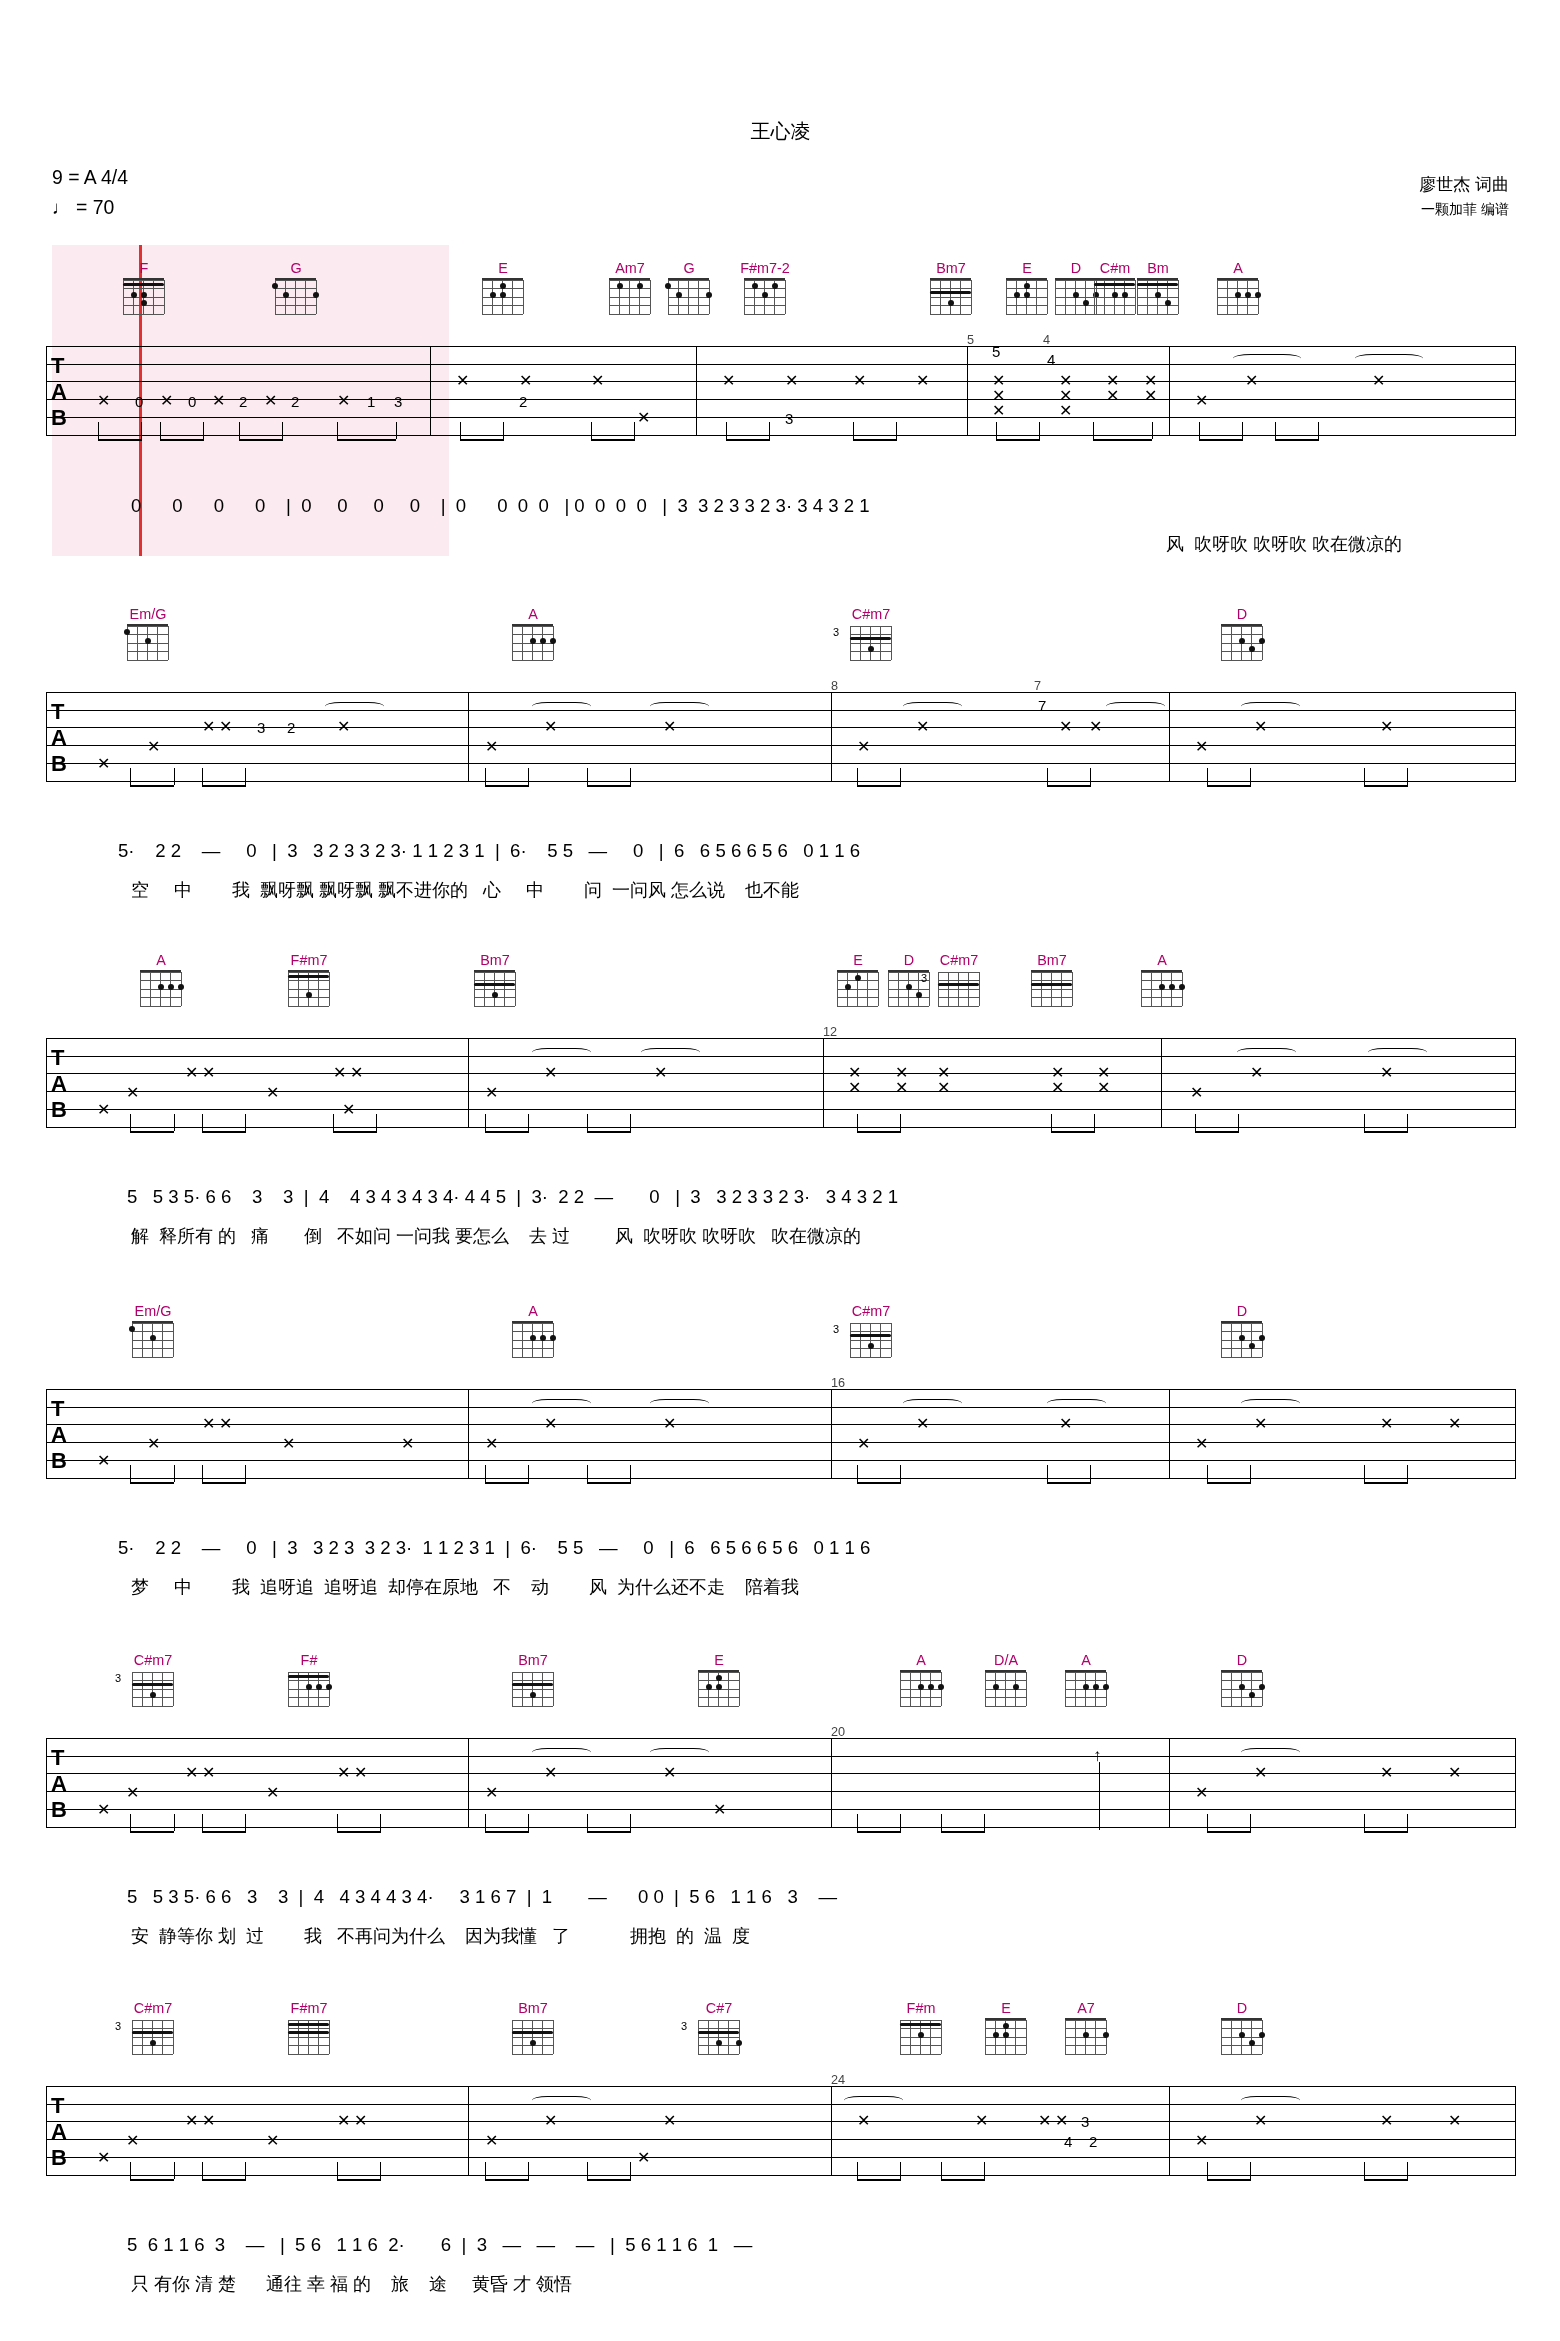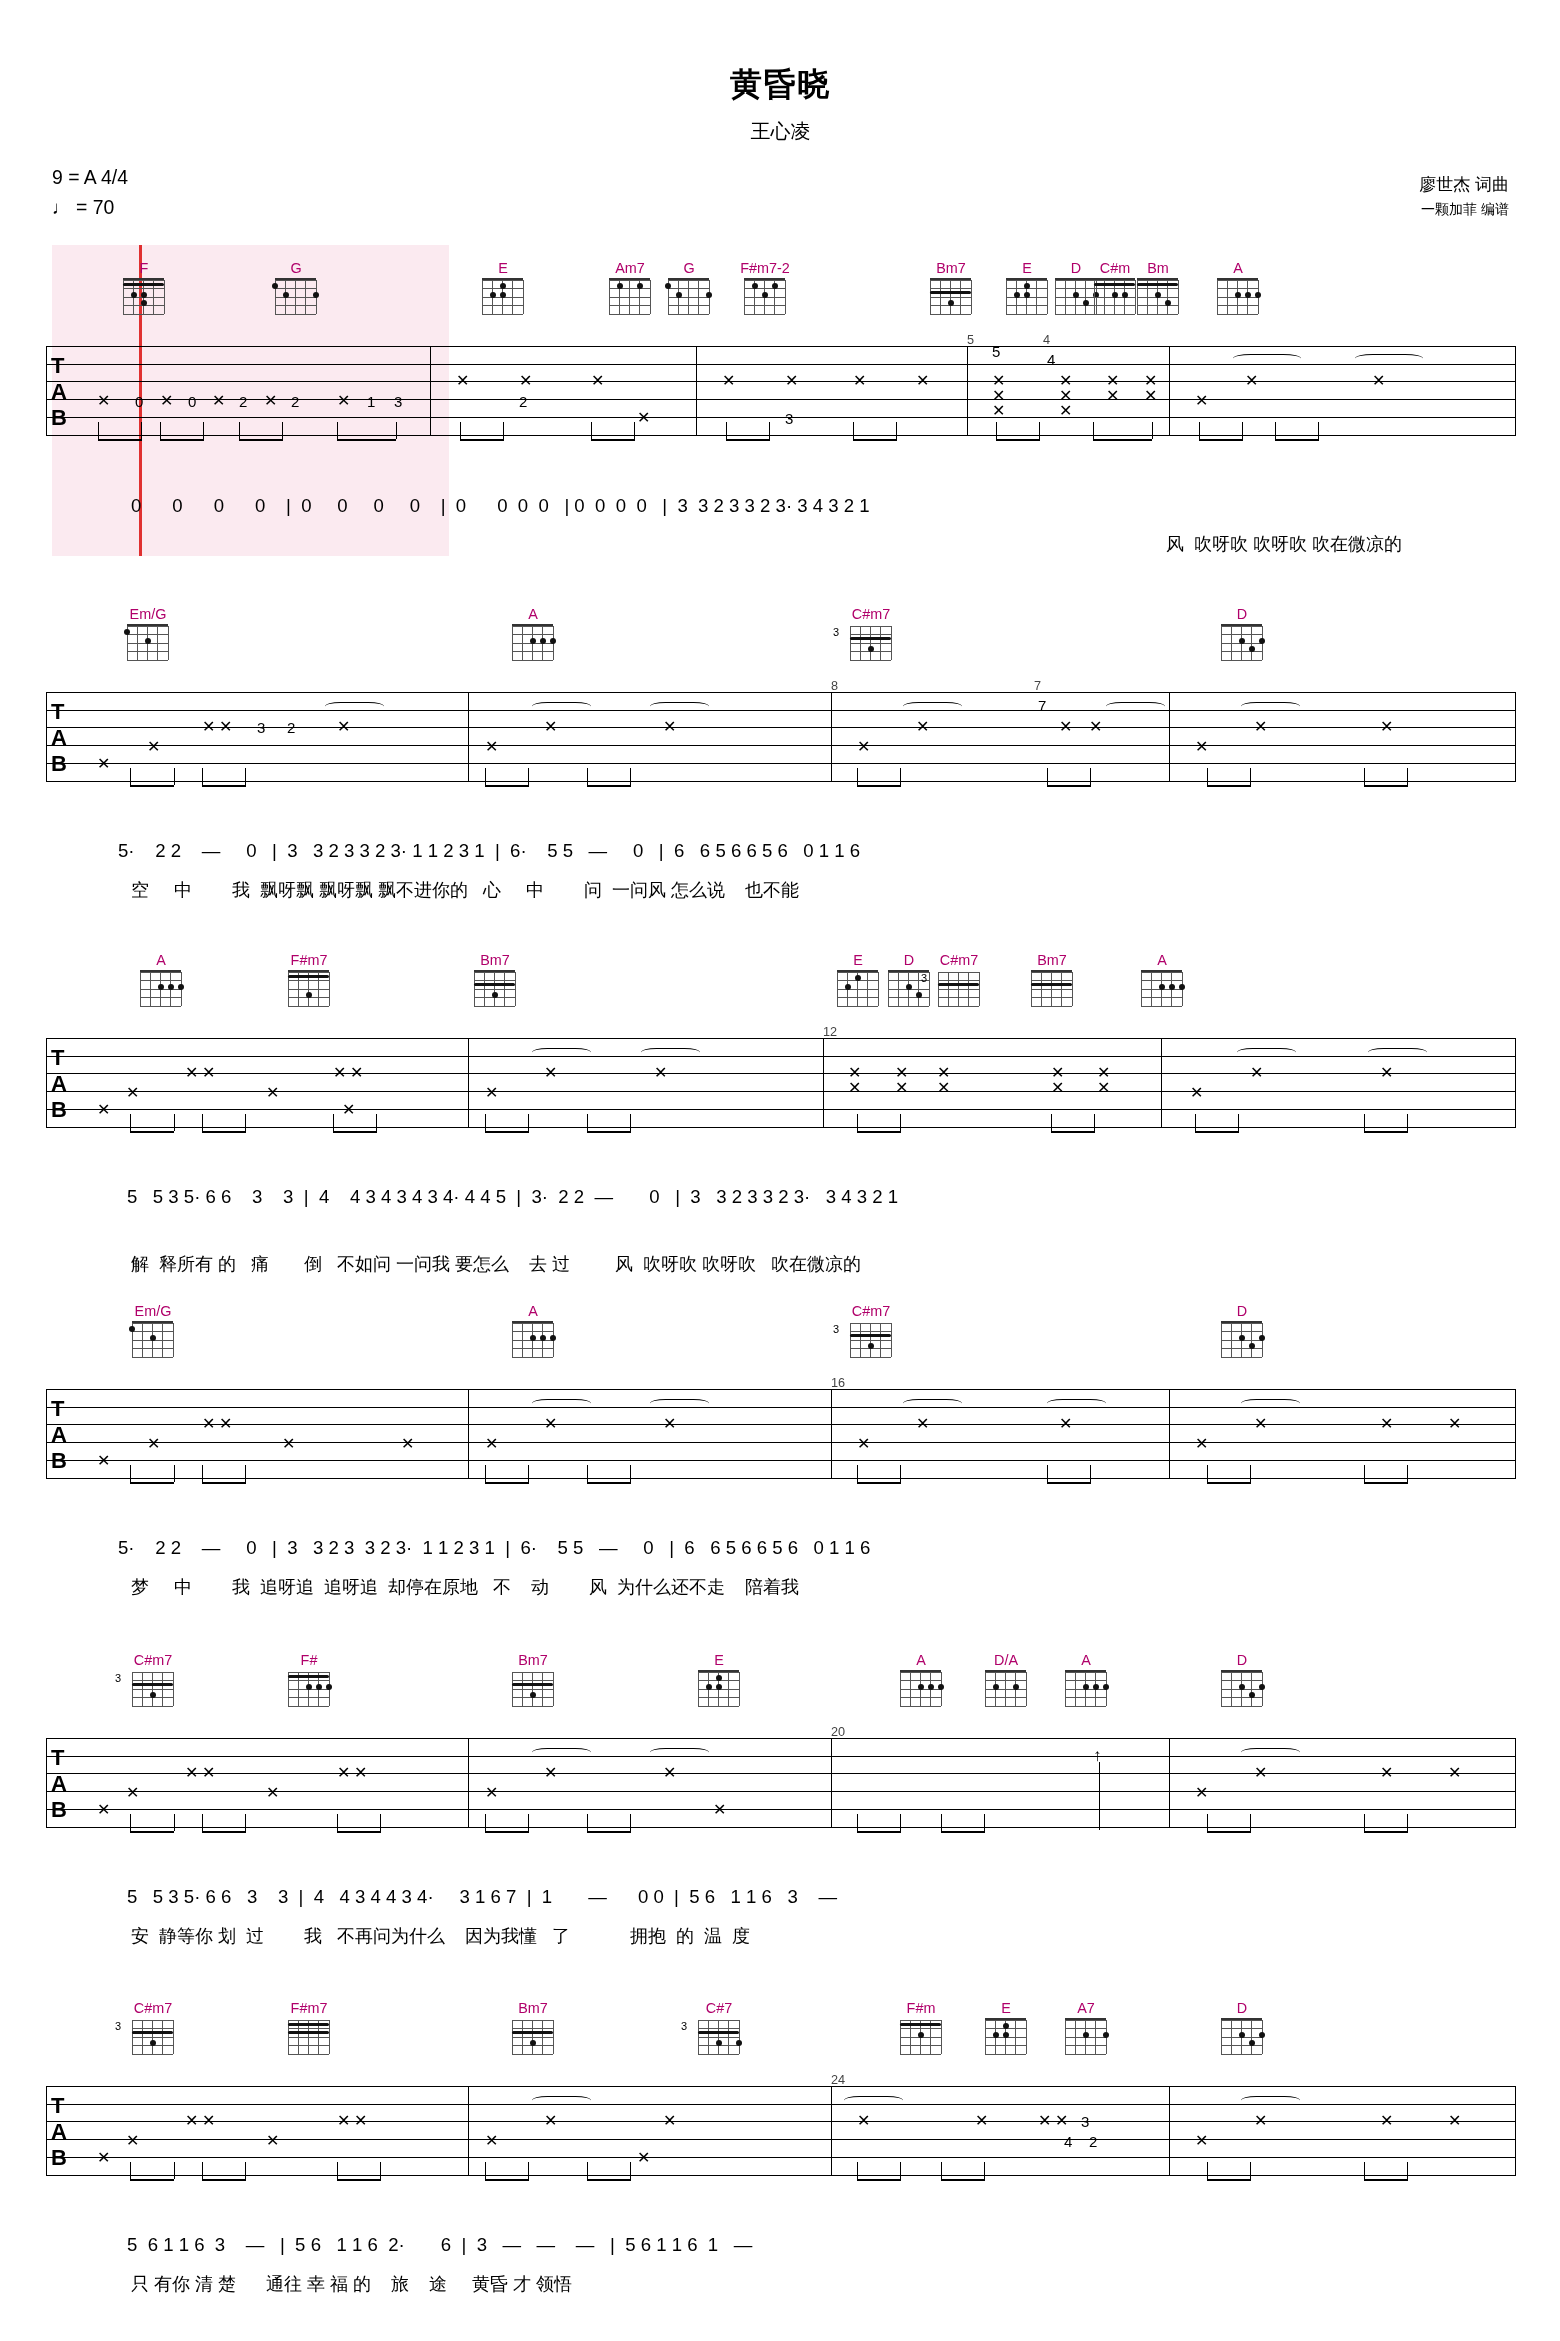--- a/index.html
+++ b/index.html
@@ -52,21 +52,20 @@
   .mel{position:absolute;font-size:18.6px;white-space:pre;}
   .pinkbox{position:absolute;background:#fbeaf0;}
   .redline{position:absolute;width:2.5px;background:#e03030;}
   .arrow{position:absolute;font-size:17px;}
 </style>
 </head>
 <body>
 
 <div id="page">
 
-  <div class="title">黄昏晓</div>
   <div class="artist">王心凌</div>
   <div class="key">9 = A 4/4</div>
   <div class="tempo"><span class="note">♩</span> <span>= 70</span></div>
   <div class="credit1">廖世杰 词曲</div>
   <div class="credit2">一颗加菲 编谱</div>
 
   <div class="system" style="top:245px;">
 
     <div class="pinkbox" style="left:52px;top:0px;width:397px;height:311px;"></div>
     <div class="redline" style="left:139px;top:0px;height:311px;"></div>
@@ -769,21 +768,21 @@
       <div class="beam" style="left:1149px;top:93px;width:44px;"></div>
       <div class="stem" style="left:1149px;top:76px;height:17px;"></div>
       <div class="stem" style="left:1192px;top:76px;height:17px;"></div>
       <div class="beam" style="left:1318px;top:93px;width:44px;"></div>
       <div class="stem" style="left:1318px;top:76px;height:17px;"></div>
       <div class="stem" style="left:1361px;top:76px;height:17px;"></div>
     </div>
     <div class="tabword" style="top:108px;">T<br>A<br>B</div>
 
     <div class="mel" style="left:127px;top:249px;">5   5 3 5· 6 6    3    3  |  4    4 3 4 3 4 3 4· 4 4 5  |  3·  2 2  —       0   |  3   3 2 3 3 2 3·   3 4 3 2 1</div>
-    <div class="lyric" style="left:131px;top:287px;margin-top:28px;">解  释所有 的   痛       倒   不如问 一问我 要怎么    去 过         风  吹呀吹 吹呀吹   吹在微凉的</div>
+    <div class="lyric" style="left:131px;top:287px;">解  释所有 的   痛       倒   不如问 一问我 要怎么    去 过         风  吹呀吹 吹呀吹   吹在微凉的</div>
   </div>
 
   <div class="system" style="top:1288px;">
     <div class="chord" style="left:127px;top:35px;">
       <div class="nm">Em/G</div>
       <div class="grid">
           <div class="nut"></div>
         <div class="h h0"></div>
           <div class="h h1"></div>
           <div class="h h2"></div>

